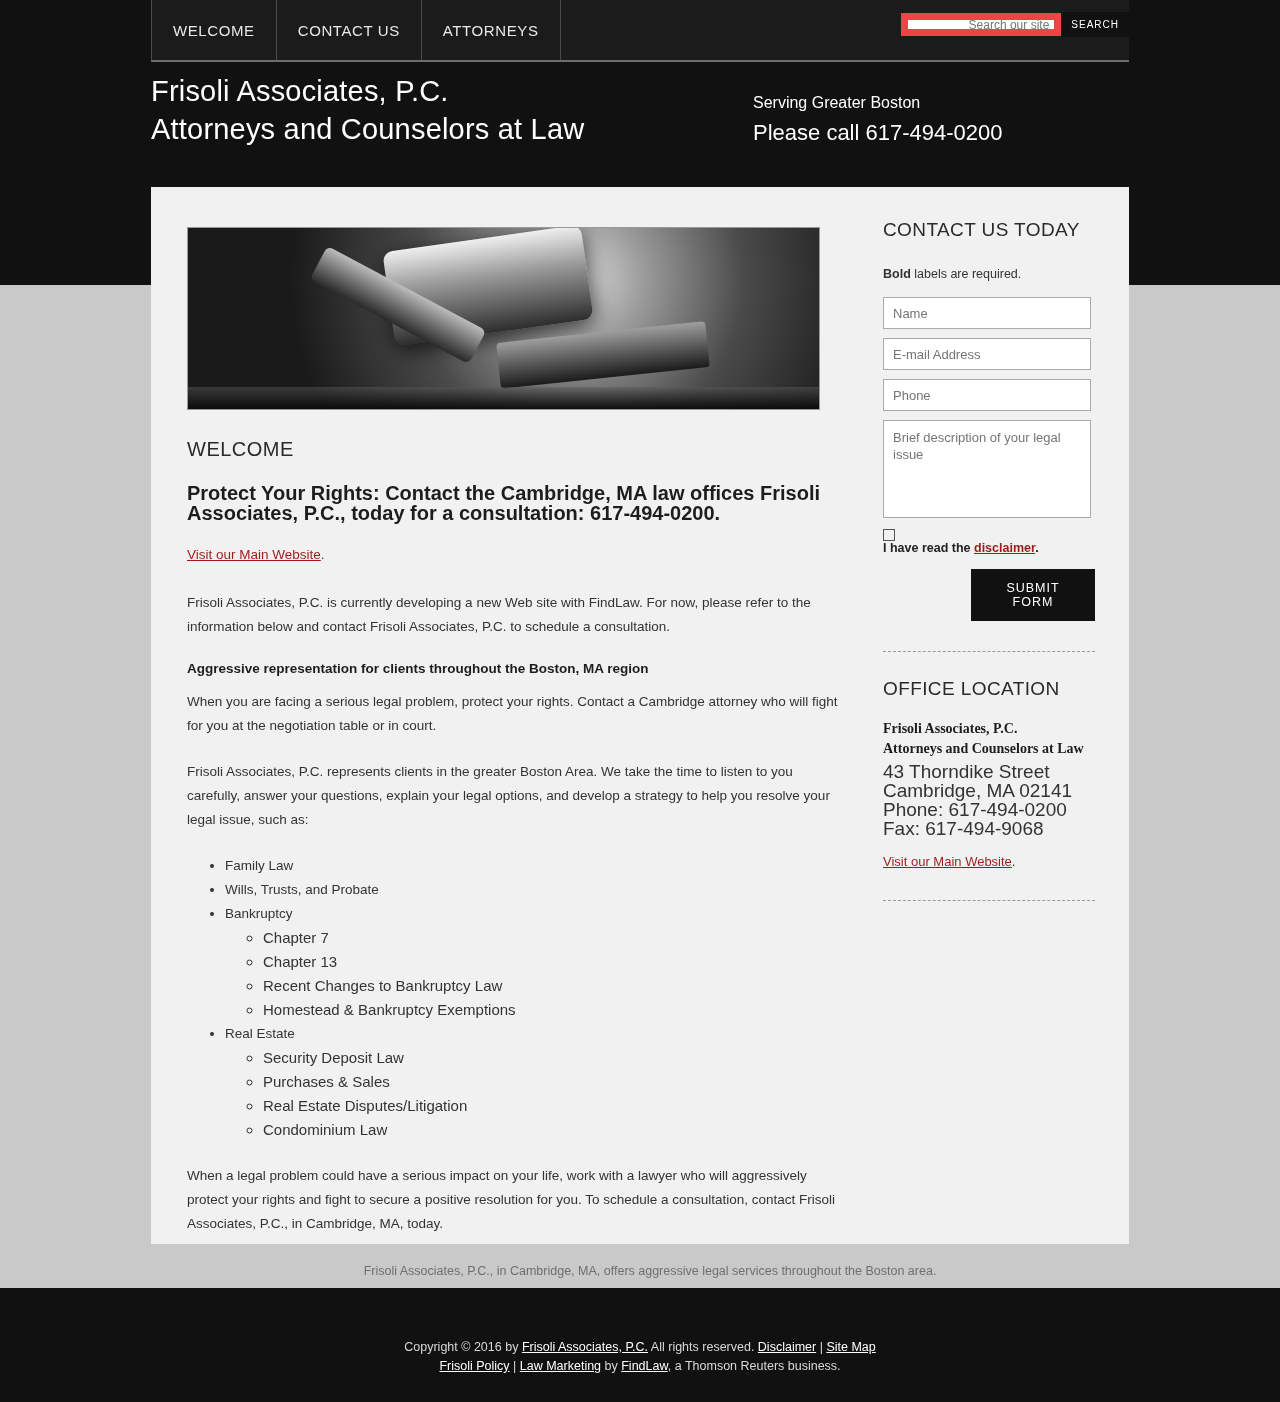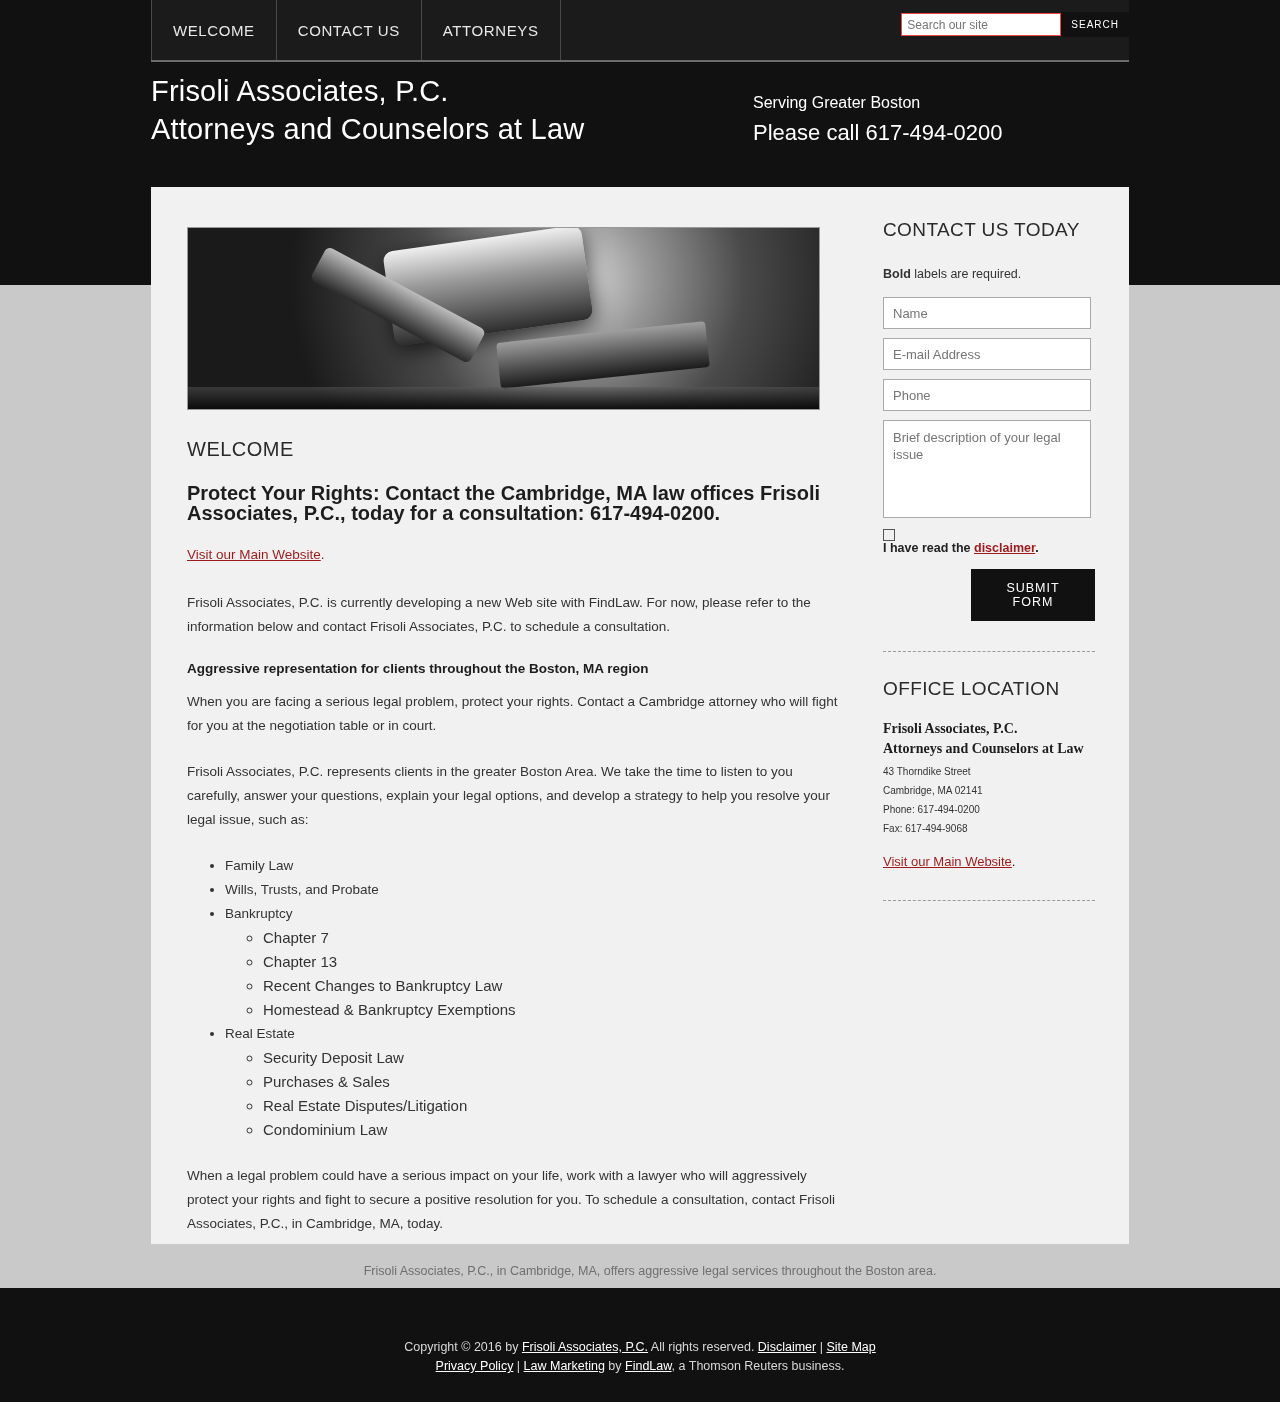--- a/index.html
+++ b/index.html
@@ -45,26 +45,27 @@
     font-family:"Liberation Sans", sans-serif;
   }
   .nav a:first-child { border-left:1px solid #4a4a4a; }
 
   .searchbox {
     position:absolute; right:0px; top:12px;
     display:flex; align-items:center;
   }
   .searchbox input[type=text] {
     width:160px; height:23px;
-    border:1px solid #ef4444;
+    border:7px solid #ef4444;
     background:#fff;
     font-size:12px;
     padding:2px 5px;
     color:#555;
     font-family:"Liberation Sans", sans-serif;
+    text-align:right;
   }
   .searchbtn {
     height:25px;
     background:#111;
     color:#fff;
     border:1px solid #111;
     font-size:10px;
     letter-spacing:1px;
     padding:0 9px;
     cursor:pointer;
@@ -188,21 +189,21 @@
   }
   .dashrule {
     border:0; border-top:1px dashed #9a9a9a;
     margin:30px 0 26px 0;
   }
   .officename {
     font-family:"Liberation Serif", serif;
     font-weight:bold; font-size:14px; line-height:18px; color:#1d1d1d;
     margin:0 0 2px 0;
   }
-  .addr { font-size:10px; line-height:19px; color:#333; margin:0 0 14px 0; }
+  .addr { font-size:19px; line-height:19px; color:#333; margin:0 0 14px 0; }
   .sidelink { font-size:13px; color:#9e1b1b; text-decoration:underline; }
 
   
   .tagline {
     position:absolute; left:10px; top:1264px; width:1280px;
     text-align:center; font-size:12.5px; color:#6f6f6f;
   }
   
   .footer {
     position:absolute; left:0; top:1338px; width:1280px;
@@ -336,17 +337,17 @@
     </div>
   </div>
 
   <div class="tagline">Frisoli Associates, P.C., in Cambridge, MA, offers aggressive legal services throughout the Boston area.</div>
 
   <div class="footer">
     <div>
       <span>Copyright © 2016 by </span><a href="#">Frisoli Associates, P.C.</a><span> All rights reserved. </span><a href="#">Disclaimer</a><span> | </span><a href="#">Site Map</a>
     </div>
     <div>
-      <a href="#">Privacy Policy</a><span> | </span><a href="#">Law Marketing</a><span> by </span><a href="#">FindLaw</a><span>, a Thomson Reuters business.</span>
+      <a href="#">Frisoli Policy</a><span> | </span><a href="#">Law Marketing</a><span> by </span><a href="#">FindLaw</a><span>, a Thomson Reuters business.</span>
     </div>
   </div>
 
 </div>
 
 </body></html>

